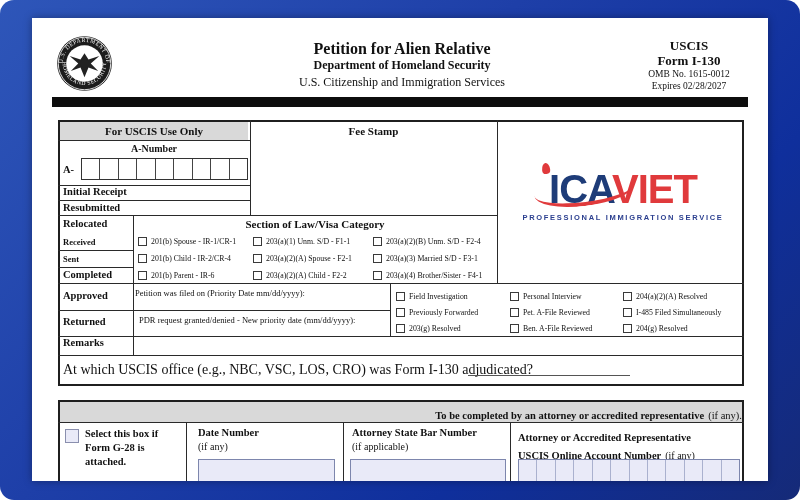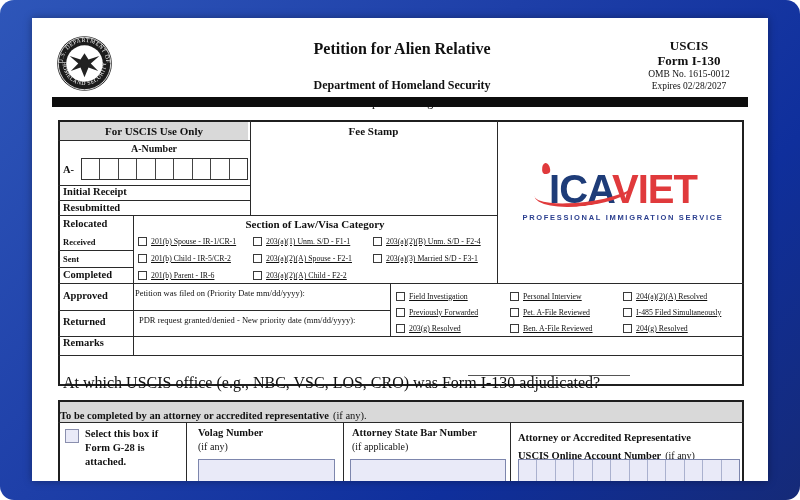--- a/index.html
+++ b/index.html
@@ -31,21 +31,21 @@
   .seg-box{display:flex;box-sizing:border-box;}
   .seg-box .seg{flex:1;border-right:1px solid #444;}
   .seg-box .seg:last-child{border-right:none;}
   .a-num{border:1px solid #333;background:#fff;}
   .acct{border:1px solid #7d86ad;background:#e9eaf8;}
   .acct .seg{border-right:1px solid #aab1cf;}
   
   .opt-grid{display:grid;}
   .opt{display:flex;align-items:center;white-space:nowrap;}
   .cb{width:7px;height:7px;border:1px solid #3a3a3a;background:#fff;margin-right:4px;flex:0 0 auto;}
-  .opt-t{font-size:7.8px;text-decoration:underline;}
+  .opt-t{font-size:7.8px;}
   .cb-big{width:12px;height:12px;border:1px solid #8a8fae;background:#e9eaf8;}
   .field{background:#e9eaf8;border:1px solid #7d86ad;box-sizing:border-box;}
   
   .logo-row{position:relative;font-family:"Liberation Sans","DejaVu Sans",sans-serif;
             font-weight:bold;font-size:40px;line-height:42px;text-align:center;letter-spacing:-1px;}
   .flame{position:absolute;width:8px;height:11px;border-radius:55% 55% 55% 55%/65% 65% 35% 35%;}
   .swoosh{position:absolute;border-bottom:4px solid;border-radius:50%;}
   .tagline{font-family:"Liberation Sans","DejaVu Sans",sans-serif;font-size:7.5px;font-weight:bold;
            letter-spacing:1.7px;text-align:center;margin-top:3px;white-space:nowrap;}
   .att-h-b{font-size:10.5px;font-weight:bold;}
@@ -71,21 +71,21 @@
       </text>
       <text font-size="10" fill="#ffffff" font-family="Liberation Serif,serif" letter-spacing="1">
         <textPath href="#arcBot" startOffset="50%" text-anchor="middle" side="right">HOMELAND SECURITY</textPath>
       </text>
       <path d="M50 32 L57 43 L76 37 L61 50 L74 63 L57 57 L50 74 L43 57 L26 63 L39 50 L24 37 L43 43 Z" fill="#222"></path>
       <circle cx="50" cy="50" r="7" fill="#222"></circle>
     </svg>
 
     <div class="abs" style="left:140px;top:22px;width:460px;">
       <div class="h-title">Petition for Alien Relative</div>
-      <div class="h-dept" style="margin-top:20px;">Department of Homeland Security</div>
+      <div class="h-dept" style="margin-top:0;">Department of Homeland Security</div>
       <div class="h-agency" style="margin-top:2px;">U.S. Citizenship and Immigration Services</div>
     </div>
 
     <div class="abs hdr-right" style="left:596px;top:20px;width:122px;">
       <div class="hr-b">USCIS</div>
       <div class="hr-b">Form I-130</div>
       <div class="hr-s">OMB No. 1615-0012</div>
       <div class="hr-s">Expires 02/28/2027</div>
     </div>
 
@@ -142,37 +142,41 @@
       <label class="opt">
           <span class="cb"></span>
           <span class="opt-t">203(a)(1) Unm. S/D - F1-1</span>
         </label>
       <label class="opt">
           <span class="cb"></span>
           <span class="opt-t">203(a)(2)(B) Unm. S/D - F2-4</span>
         </label>
       <label class="opt">
           <span class="cb"></span>
-          <span class="opt-t">201(b) Child - IR-5/CR-2</span>
+          <span class="opt-t">201(b) Child - IR-2/CR-4</span>
         </label>
       <label class="opt">
           <span class="cb"></span>
           <span class="opt-t">203(a)(2)(A) Spouse - F2-1</span>
         </label>
       <label class="opt">
           <span class="cb"></span>
           <span class="opt-t">203(a)(3) Married  S/D - F3-1</span>
         </label>
       <label class="opt">
           <span class="cb"></span>
           <span class="opt-t">201(b) Parent - IR-6</span>
         </label>
       <label class="opt">
           <span class="cb"></span>
           <span class="opt-t">203(a)(2)(A) Child - F2-2</span>
+        </label>
+      <label class="opt">
+          <span class="cb"></span>
+          <span class="opt-t">203(a)(4) Brother/Sister - F4-1</span>
         </label>
     </div>
 
     <div class="abs" style="left:486px;top:142px;width:210px;margin-top:8px;">
       <div class="logo-row">
         <span class="flame" style="background:#e03a3c;left:24px;top:-5px;transform:rotate(-6deg);"></span>
         <span style="color:#1e3c78;">ICA</span><span style="color:#e03a3c;">VIET</span>
         <div class="swoosh" style="left:16px;top:6px;width:100px;height:28px;border-color:#e03a3c;transform:rotate(-7deg);"></div>
       </div>
       <div class="tagline" style="color:#2b3f8f;">PROFESSIONAL IMMIGRATION SERVICE</div>
@@ -216,38 +220,38 @@
           <span class="cb"></span>
           <span class="opt-t">Ben. A-File Reviewed</span>
         </label>
       <label class="opt">
           <span class="cb"></span>
           <span class="opt-t">204(g) Resolved</span>
         </label>
     </div>
 
     <div class="abs lbl" style="left:31px;top:319px;">Remarks</div>
-    <div class="abs" style="left:31px;top:356px;font-size:16px;">At which USCIS office (e.g., NBC, VSC, LOS, CRO) was Form I-130 adjudicated?</div>
+    <div class="abs" style="left:31px;top:344px;font-size:14px;">At which USCIS office (e.g., NBC, VSC, LOS, CRO) was Form I-130 adjudicated?</div>
     <div class="abs underline" style="left:436px;top:344px;width:162px;height:13px;"></div>
 
     <div class="abs tbox" style="left:26px;top:382px;width:686px;height:90px;box-sizing:border-box;"></div>
     <div class="abs grayfill" style="left:28px;top:384px;width:682px;height:20px;"></div>
-    <div class="abs" style="left:28px;top:387px;width:682px;text-align:left;">
+    <div class="abs" style="left:28px;top:387px;width:682px;text-align:right;">
       <span class="att-h-b">To be completed by an attorney or accredited representative</span>
       <span class="att-h-n">(if any).</span>
     </div>
     <div class="abs hl" style="left:26px;top:404px;width:686px;"></div>
     <div class="abs vl" style="left:154px;top:404px;height:59px;"></div>
     <div class="abs vl" style="left:311px;top:404px;height:59px;"></div>
     <div class="abs vl" style="left:478px;top:404px;height:59px;"></div>
 
     <span class="abs cb-big" style="left:33px;top:411px;"></span>
     <div class="abs lbl" style="left:53px;top:409px;width:98px;line-height:14px;">Select this box if Form G-28 is attached.</div>
 
-    <div class="abs lbl" style="left:166px;top:409px;">Volag Number</div>
+    <div class="abs lbl" style="left:166px;top:409px;">Date Number</div>
     <div class="abs" style="left:166px;top:423px;font-size:10px;">(if any)</div>
     <input class="abs field" style="left: 166px; top: 441px; width: 137px; height: 26px;">
 
     <div class="abs lbl" style="left:320px;top:409px;">Attorney State Bar Number</div>
     <div class="abs" style="left:320px;top:423px;font-size:10px;">(if applicable)</div>
     <input class="abs field" style="left: 318px; top: 441px; width: 156px; height: 26px;">
 
     <div class="abs" style="left:486px;top:409px;width:222px;">
       <span class="lbl">Attorney or Accredited Representative</span><br>
       <span class="lbl">USCIS Online Account Number</span>

